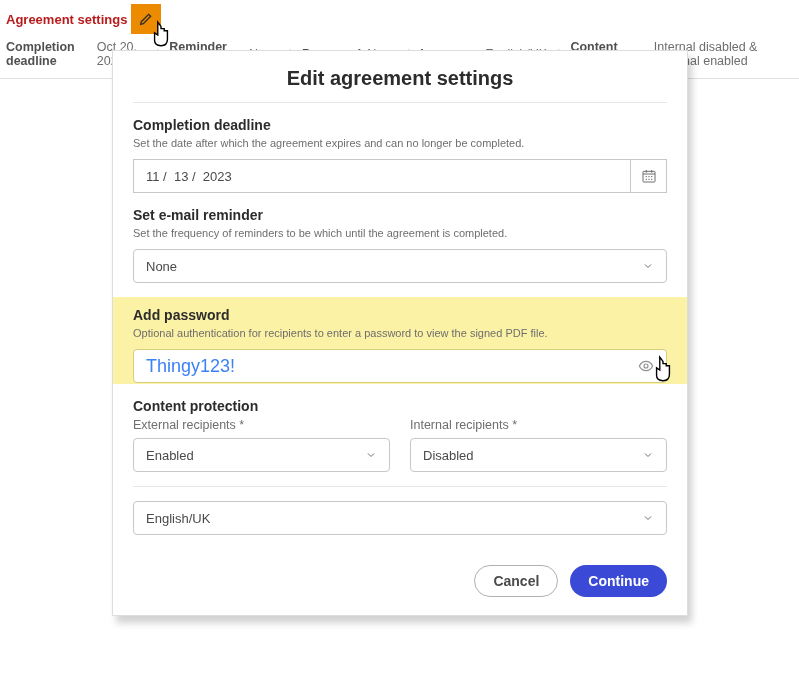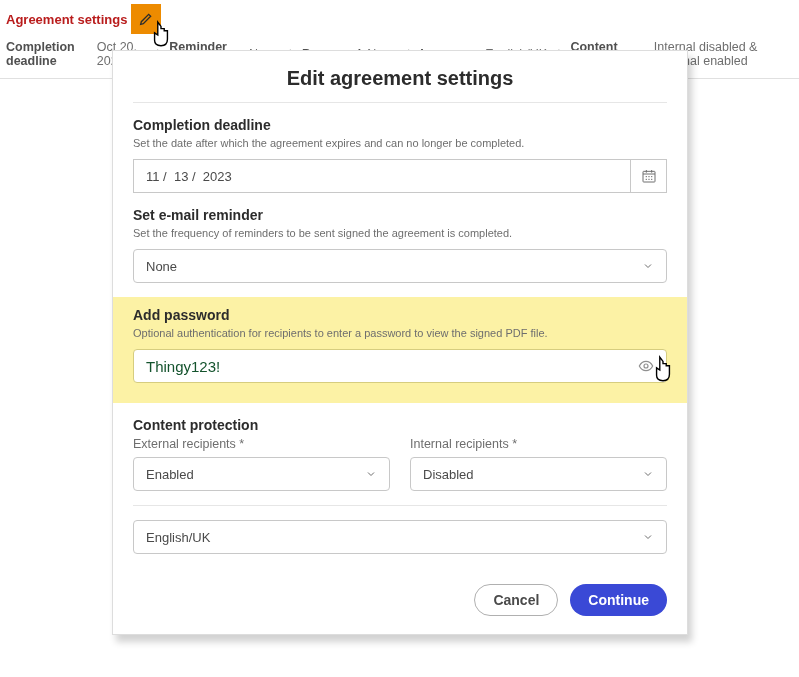--- a/index.html
+++ b/index.html
@@ -90,21 +90,21 @@
     }
     .section-desc {
       font-size: 11px;
       color: #6e6e6e;
       margin-bottom: 10px;
     }
     .highlighted {
       background: #fcf2a5;
       margin-left: -20px;
       margin-right: -20px;
-      padding: 10px 20px 20px 20px;
+      padding: 10px 20px 1px 20px;
     }
     .date-input-wrap {
       display: flex;
       width: 100%;
       border: 1px solid #c8c8c8;
       border-radius: 0;
       background: #fff;
       height: 34px;
       align-items: center;
     }
@@ -148,22 +148,22 @@
       border-radius: 4px;
       background: #fff;
       display: flex;
       align-items: center;
       padding: 0 12px;
     }
     .pwd-input {
       border: none;
       outline: none;
       flex: 1;
-      font-size: 15px;
-      color: #14532d;
+      font-size: 18px;
+      color: #3b82f6;
       background: transparent;
     }
     .eye-icon { color: #909090; display: flex; }
     .two-col {
       display: flex;
       gap: 20px;
     }
     .col { flex: 1; }
     .field-label {
       font-size: 12.5px;
@@ -264,21 +264,21 @@
           <line x1="7" y1="17" x2="9" y2="17"></line>
             <line x1="11" y1="17" x2="13" y2="17"></line>
             <line x1="15" y1="17" x2="17" y2="17"></line>
         </svg>
       </span>
     </div>
   </div>
 
   <div class="section">
     <div class="section-title">Set e-mail reminder</div>
-    <div class="section-desc">Set the frequency of reminders to be sent signed the agreement is completed.</div>
+    <div class="section-desc">Set the frequency of reminders to be which until the agreement is completed.</div>
     <div class="select">
       <span>None</span>
       <span class="chevron">
         <svg width="12" height="12" viewBox="0 0 24 24" fill="none" stroke="#6e6e6e" stroke-width="2">
             <polyline points="6 9 12 15 18 9"></polyline>
           </svg>
       </span>
     </div>
   </div>
 

